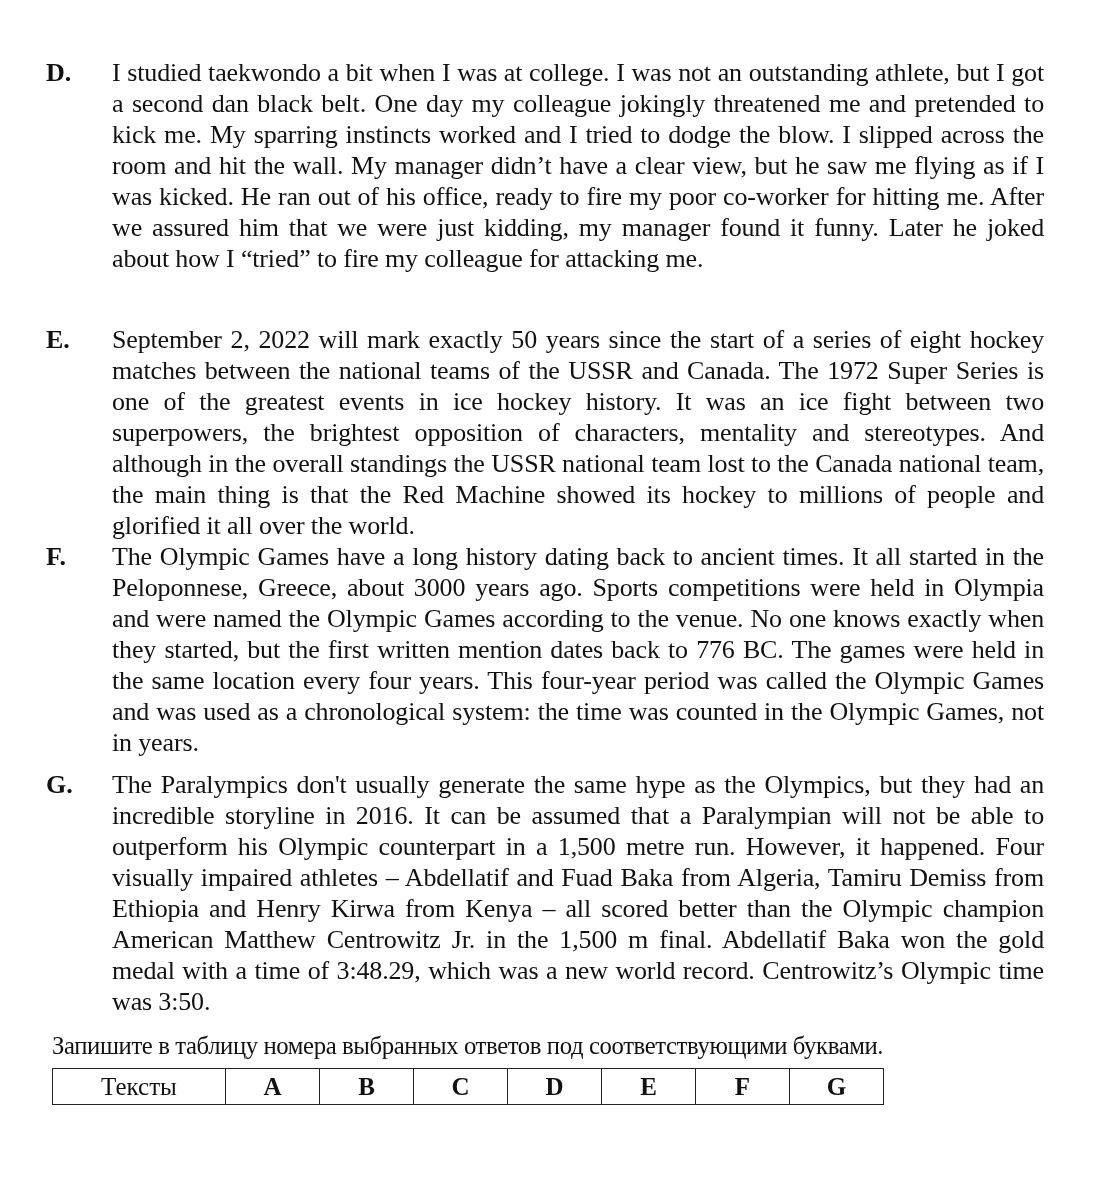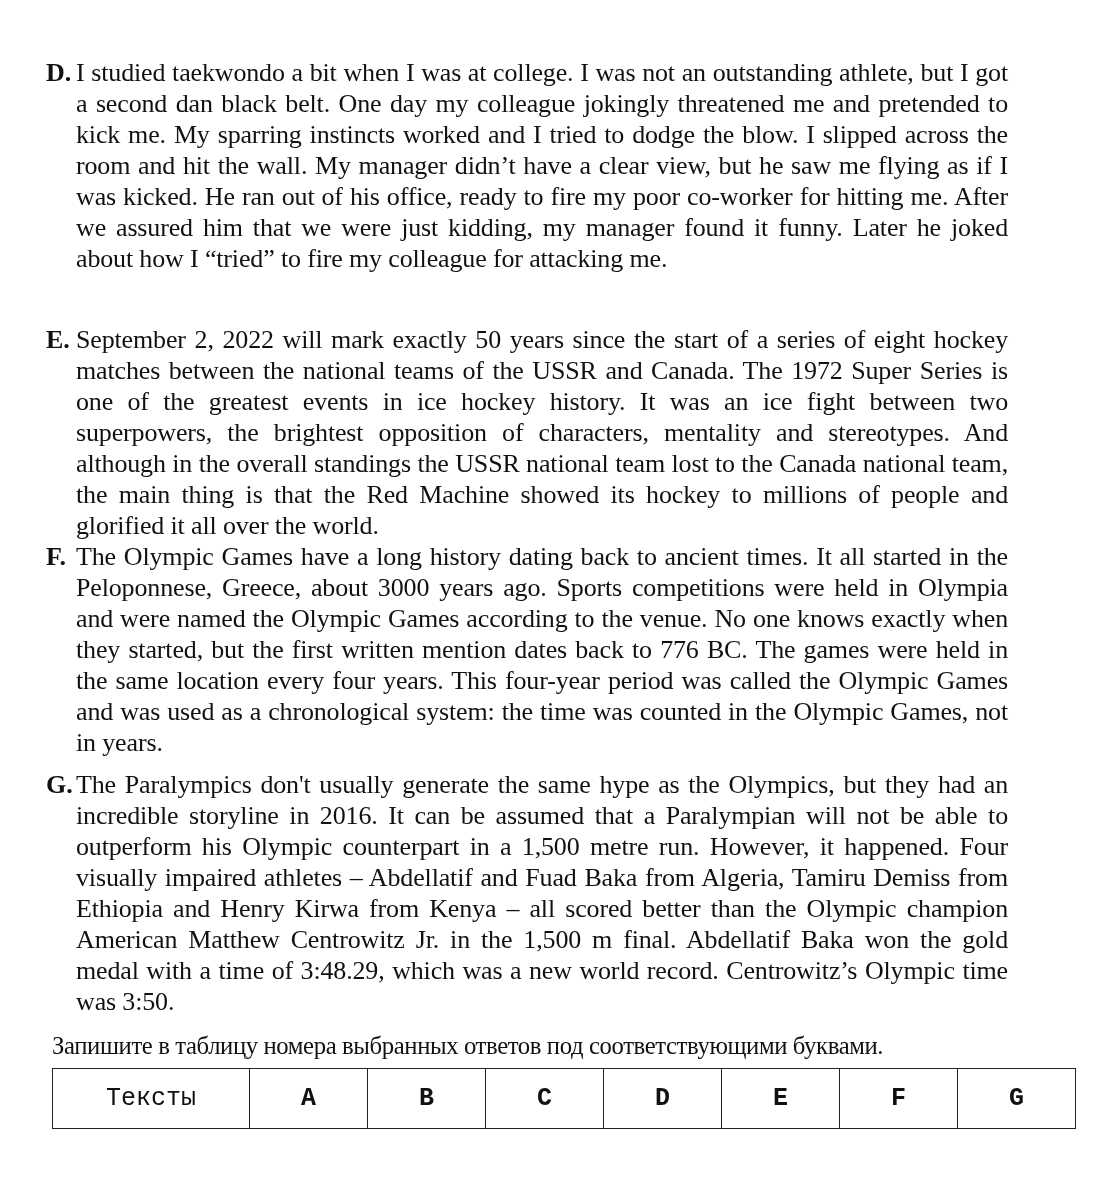--- a/index.html
+++ b/index.html
@@ -7,40 +7,40 @@
       width: 1118px; height: 1184px; position: relative; overflow: hidden;
       font-family: "Liberation Serif", "DejaVu Serif", serif;
       color: #111111;
     }
     .item { position: absolute; left: 46px; width: 1000px; }
     .letter {
       position: absolute; left: 0; top: 0;
       font-weight: bold; font-size: 26px; line-height: 31px;
     }
     .text {
-      margin-left: 30px; width: 932px;
+      margin-left: 66px; width: 932px;
       font-size: 26px; line-height: 31px;
       text-align: justify; letter-spacing: -0.15px;
     }
     #item-D { top: 57px; }
     #item-E { top: 324px; }
     #item-F { top: 541px; }
     #item-G { top: 769px; }
     .instruction {
       position: absolute; left: 52px; top: 1029px;
       font-size: 26px; line-height: 34px; letter-spacing: -0.4px;
       transform: scaleX(0.95); transform-origin: left top;
       white-space: nowrap;
     }
     table.answers {
       position: absolute; left: 52px; top: 1068px;
       border-collapse: collapse; font-size: 25px;
     }
     table.answers td {
-      border: 1.5px solid #222; text-align: center; height: 35px; padding: 12px; font-family: Liberation Mono, monospace;
+      border: 1.5px solid #222; text-align: center; height: 35px; padding: 0;
     }
     table.answers td.first { width: 172px; }
     table.answers td.col { width: 93px; font-weight: bold; }
     table.answers tr.row2 td { height: 39px; }
   </style>
 </head>
 <body>
 
 <div class="item" id="item-D">
   <div class="letter">D.</div>

